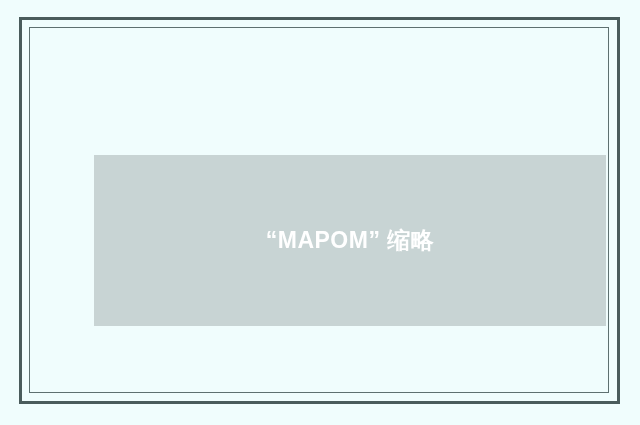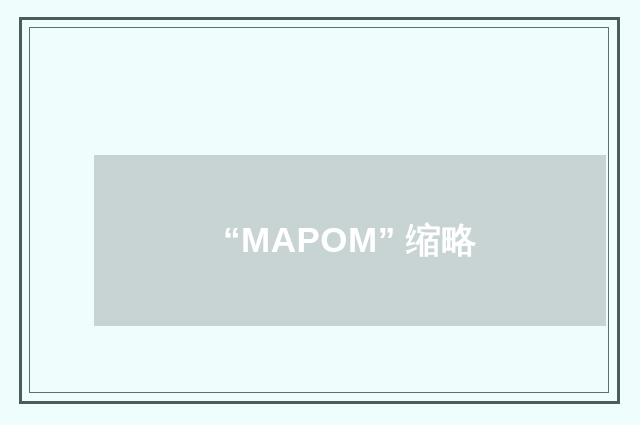--- a/index.html
+++ b/index.html
@@ -55,21 +55,21 @@
     background: #c8d4d4;
     display: flex;
     align-items: center;
     justify-content: center;
   }
 
   .panel-caption {
     color: #ffffff;
     font-family: "Liberation Sans", sans-serif;
     font-weight: bold;
-    font-size: 35px;
+    font-size: 23px;
     line-height: 1.1;
     letter-spacing: 0.5px;
     white-space: nowrap;
     text-align: center;
   }
 </style>
 </head>
 <body>
 
 <div id="page-root">

